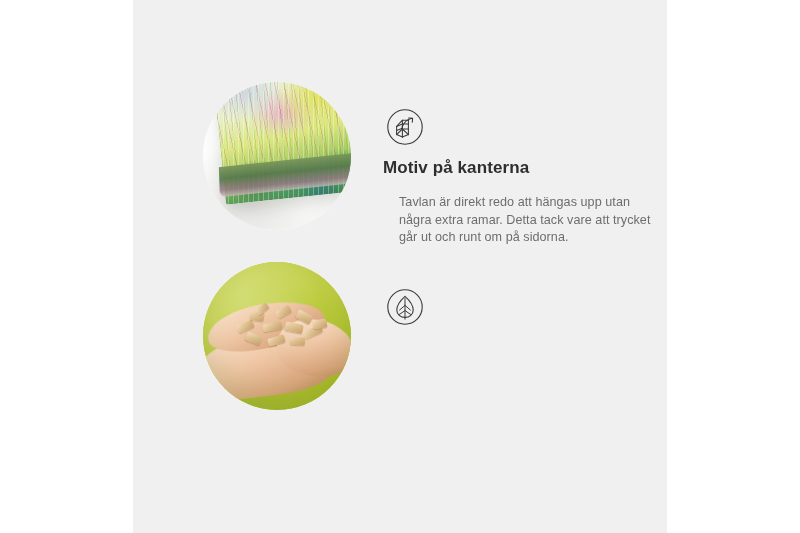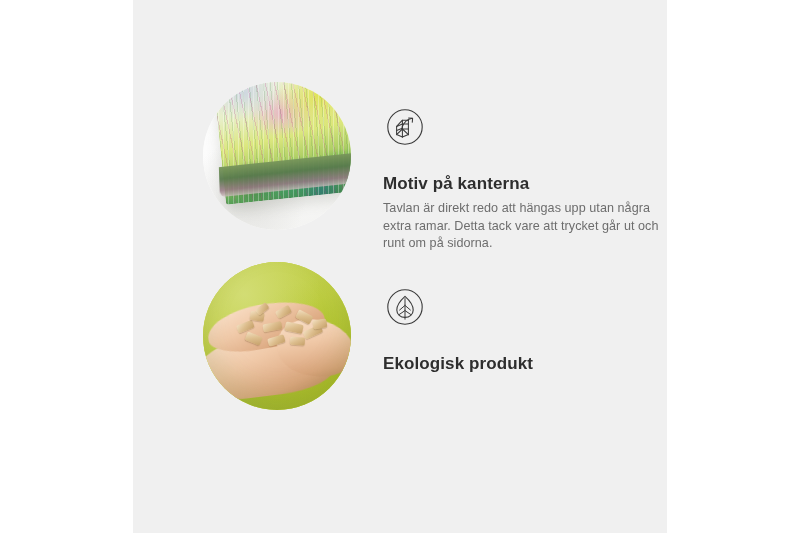--- a/index.html
+++ b/index.html
@@ -181,29 +181,29 @@
   .icon svg { display: block; }
 
   
   .text-col {
     position: absolute;
     left: 250px;
     top: 86px;
     width: 290px;
   }
   .heading {
-    margin: 16px 0 6px 0;
+    margin: 0 0 6px 0;
     font-size: 17px;
     font-weight: 600;
     color: #2e2e2e;
     letter-spacing: .1px;
     line-height: 20px;
   }
   .body-text {
-    margin: 0;
+    margin: 16px;
     font-size: 12.6px;
     color: #6d6d6d;
     line-height: 17.6px;
     letter-spacing: .05px;
   }
 </style>
 </head>
 <body>
 
 <div class="stage">
@@ -282,18 +282,17 @@
             <path d="M19 10.6 L19 31.2"></path>
             <path d="M19 17.4 L13.6 22.0"></path>
             <path d="M19 17.4 L24.4 22.0"></path>
             <path d="M19 22.6 L13.4 26.4"></path>
             <path d="M19 22.6 L24.6 26.4"></path>
           </g>
         </svg>
       </div>
 
       <div class="text-col">
-        <h3 class="heading">Ekologisk produkt</h3>
       </div>
     </div>
 
   </div>
 </div>
 
 </body></html>

